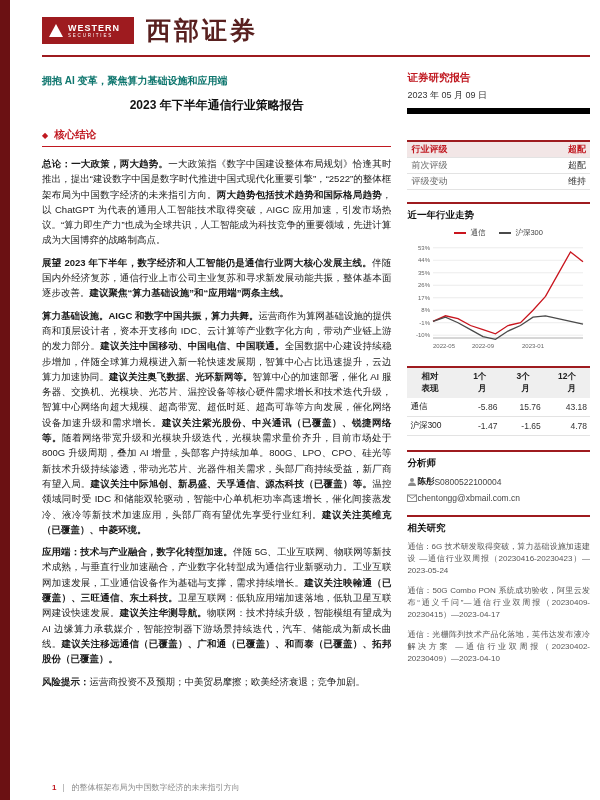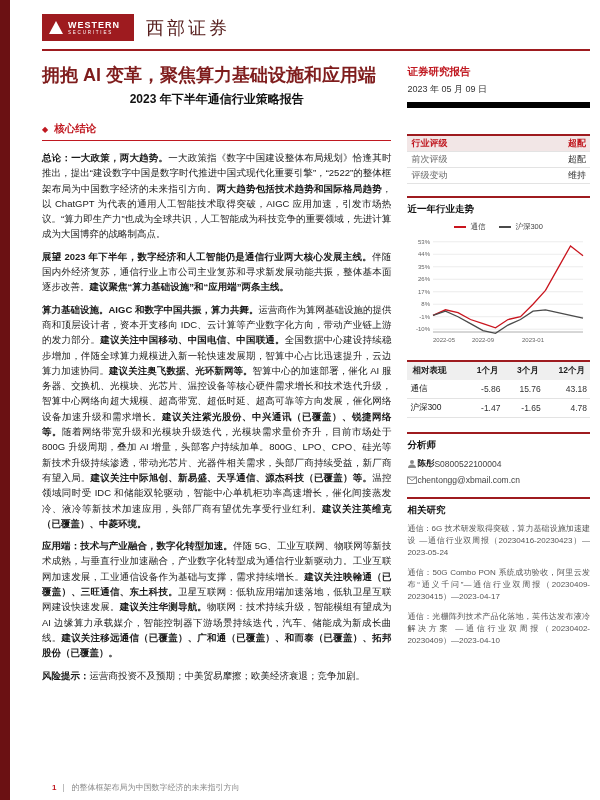--- a/index.html
+++ b/index.html
@@ -13,33 +13,33 @@
   .content { position:absolute; left:18px; top:0; width:590px; height:800px; padding:10px 18px 0 24px; }
 
   
   .logo-row { display:flex; align-items:center; gap:12px; padding:4px 0 8px; }
   .logo-box { position:relative; background:#9e1b1f; color:#fff; width:92px; height:27px;
               display:flex; flex-direction:column; justify-content:center; padding-left:26px; }
   .logo-box::before { content:""; position:absolute; left:7px; top:7px;
               border-left:7px solid transparent; border-right:7px solid transparent; border-bottom:13px solid #fff; }
   .logo-main { font-size:9px; font-weight:bold; letter-spacing:1px; line-height:10px; }
   .logo-sub  { font-size:4.5px; letter-spacing:1.8px; line-height:6px; }
-  .company-name { font-size:18px; font-weight:normal; color:#58201f; letter-spacing:3px; }
+  .company-name { font-size:25px; font-weight:bold; color:#58201f; letter-spacing:3px; }
   .header-rule { height:2px; background:#9e1b1f; }
   .badge { display:inline-block; border:1px solid #9e1b1f; color:#9e1b1f; font-size:10.5px;
            font-weight:bold; padding:4px 12px; margin-top:11px; }
   .badge-div { display:inline-block; border-left:1px solid #9e1b1f; height:10px; margin:0 9px; vertical-align:middle; }
 
   
   .columns { display:flex; gap:16px; margin-top:14px; }
   main { width:352px; }
   aside { width:184px; }
 
   
-  h1.title { font-size:18px; color:#7f1d1d; font-weight:bold; line-height:20px; margin-bottom:6px; }
+  h1.title { font-size:10px; color:#0f766e; font-weight:bold; line-height:20px; margin-bottom:6px; }
   h2.subtitle { font-size:12px; color:#111; font-weight:bold; margin-bottom:14px;text-align:center; }
   .core-head { display:flex; align-items:center; gap:6px; color:#c01820; font-weight:bold;
                font-size:10.5px; border-bottom:1.5px solid #c01820; padding-bottom:4px; margin-bottom:9px; }
   .core-head .dot { font-size:8px; }
   .para { font-size:9.5px; line-height:15.3px; text-align:justify; margin-bottom:7px; color:#1a1a1a; }
   .para .b { font-weight:bold; }
 
   
   .report-label { color:#c01820; font-weight:bold; font-size:10.5px; }
   .report-date { font-size:9px; color:#333; padding:4px 0 6px; border-bottom:6px solid #000000; margin-bottom:26px; }
@@ -52,21 +52,21 @@
   .rating-table tr.hl td.lab, .rating-table tr.hl td.val { color:#c01820; }
 
   .side-sec { border-top:2px solid #9e1b1f; padding-top:5px; font-weight:bold; font-size:9.5px;
               color:#111; margin-top:2px; margin-bottom:6px; }
   .chart-wrap { margin-bottom:10px; }
   .legend { display:flex; justify-content:center; gap:14px; font-size:7.5px; color:#444; margin-bottom:2px; }
   .legend .lg { display:flex; align-items:center; gap:4px; }
   .legend .sw { display:inline-block; width:12px; height:2px; }
 
   .perf-table { border-top:2px solid #9e1b1f; font-size:8.5px; margin-bottom:14px; }
-  .perf-table th { background:#efefef; font-weight:bold; padding:3px 5px; text-align:right; color:#222; }
+  .perf-table th { background:#efefef; font-weight:bold; padding:3px 14px; text-align:right; color:#222; }
   .perf-table th:first-child { text-align:left; }
   .perf-table td { padding:3px 3px; text-align:right; border-bottom:1px solid #e3e3e3; color:#333; }
   .perf-table td:first-child { text-align:left; color:#222; }
 
   .analyst-block { font-size:8.5px; color:#444; margin-bottom:12px; }
   .analyst-row { display:flex; align-items:center; margin-bottom:5px; }
   .analyst-name { font-weight:bold; color:#111; }
   .icon-svg { width:10px; height:10px; flex:0 0 auto; }
 
   .research-item { font-size:8px; line-height:12px; color:#555; text-align:justify; margin-bottom:8px; }

